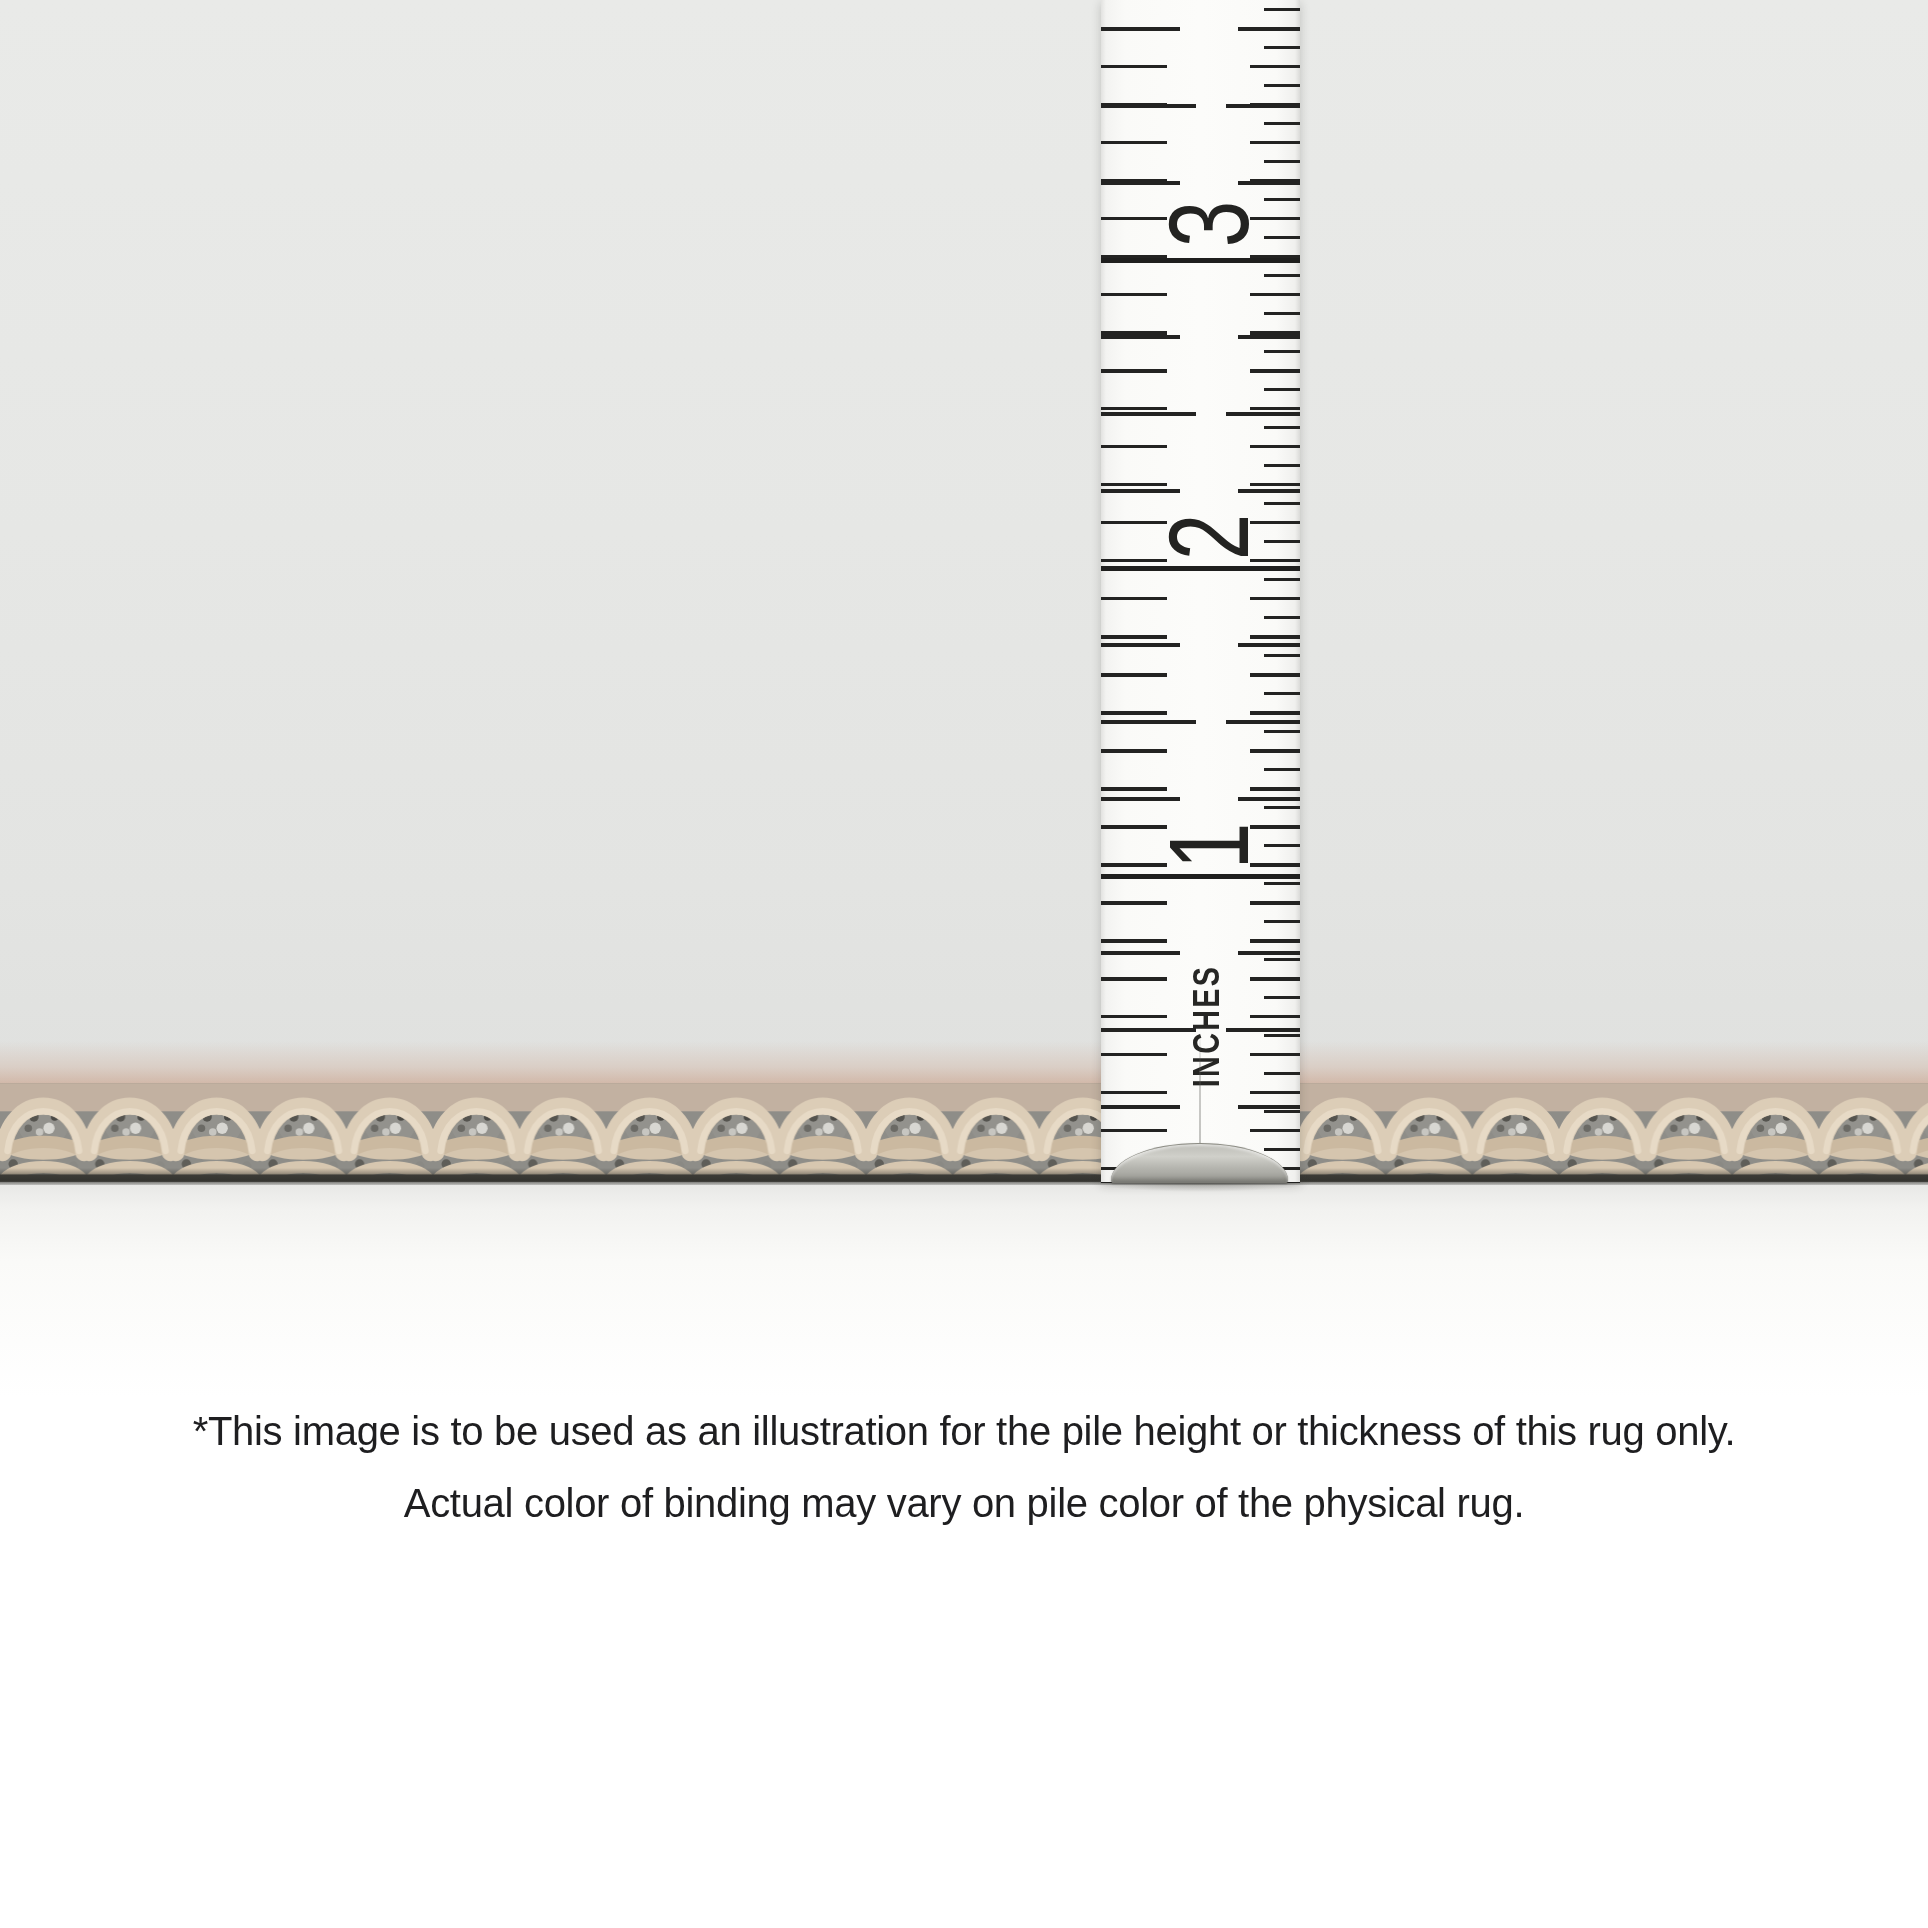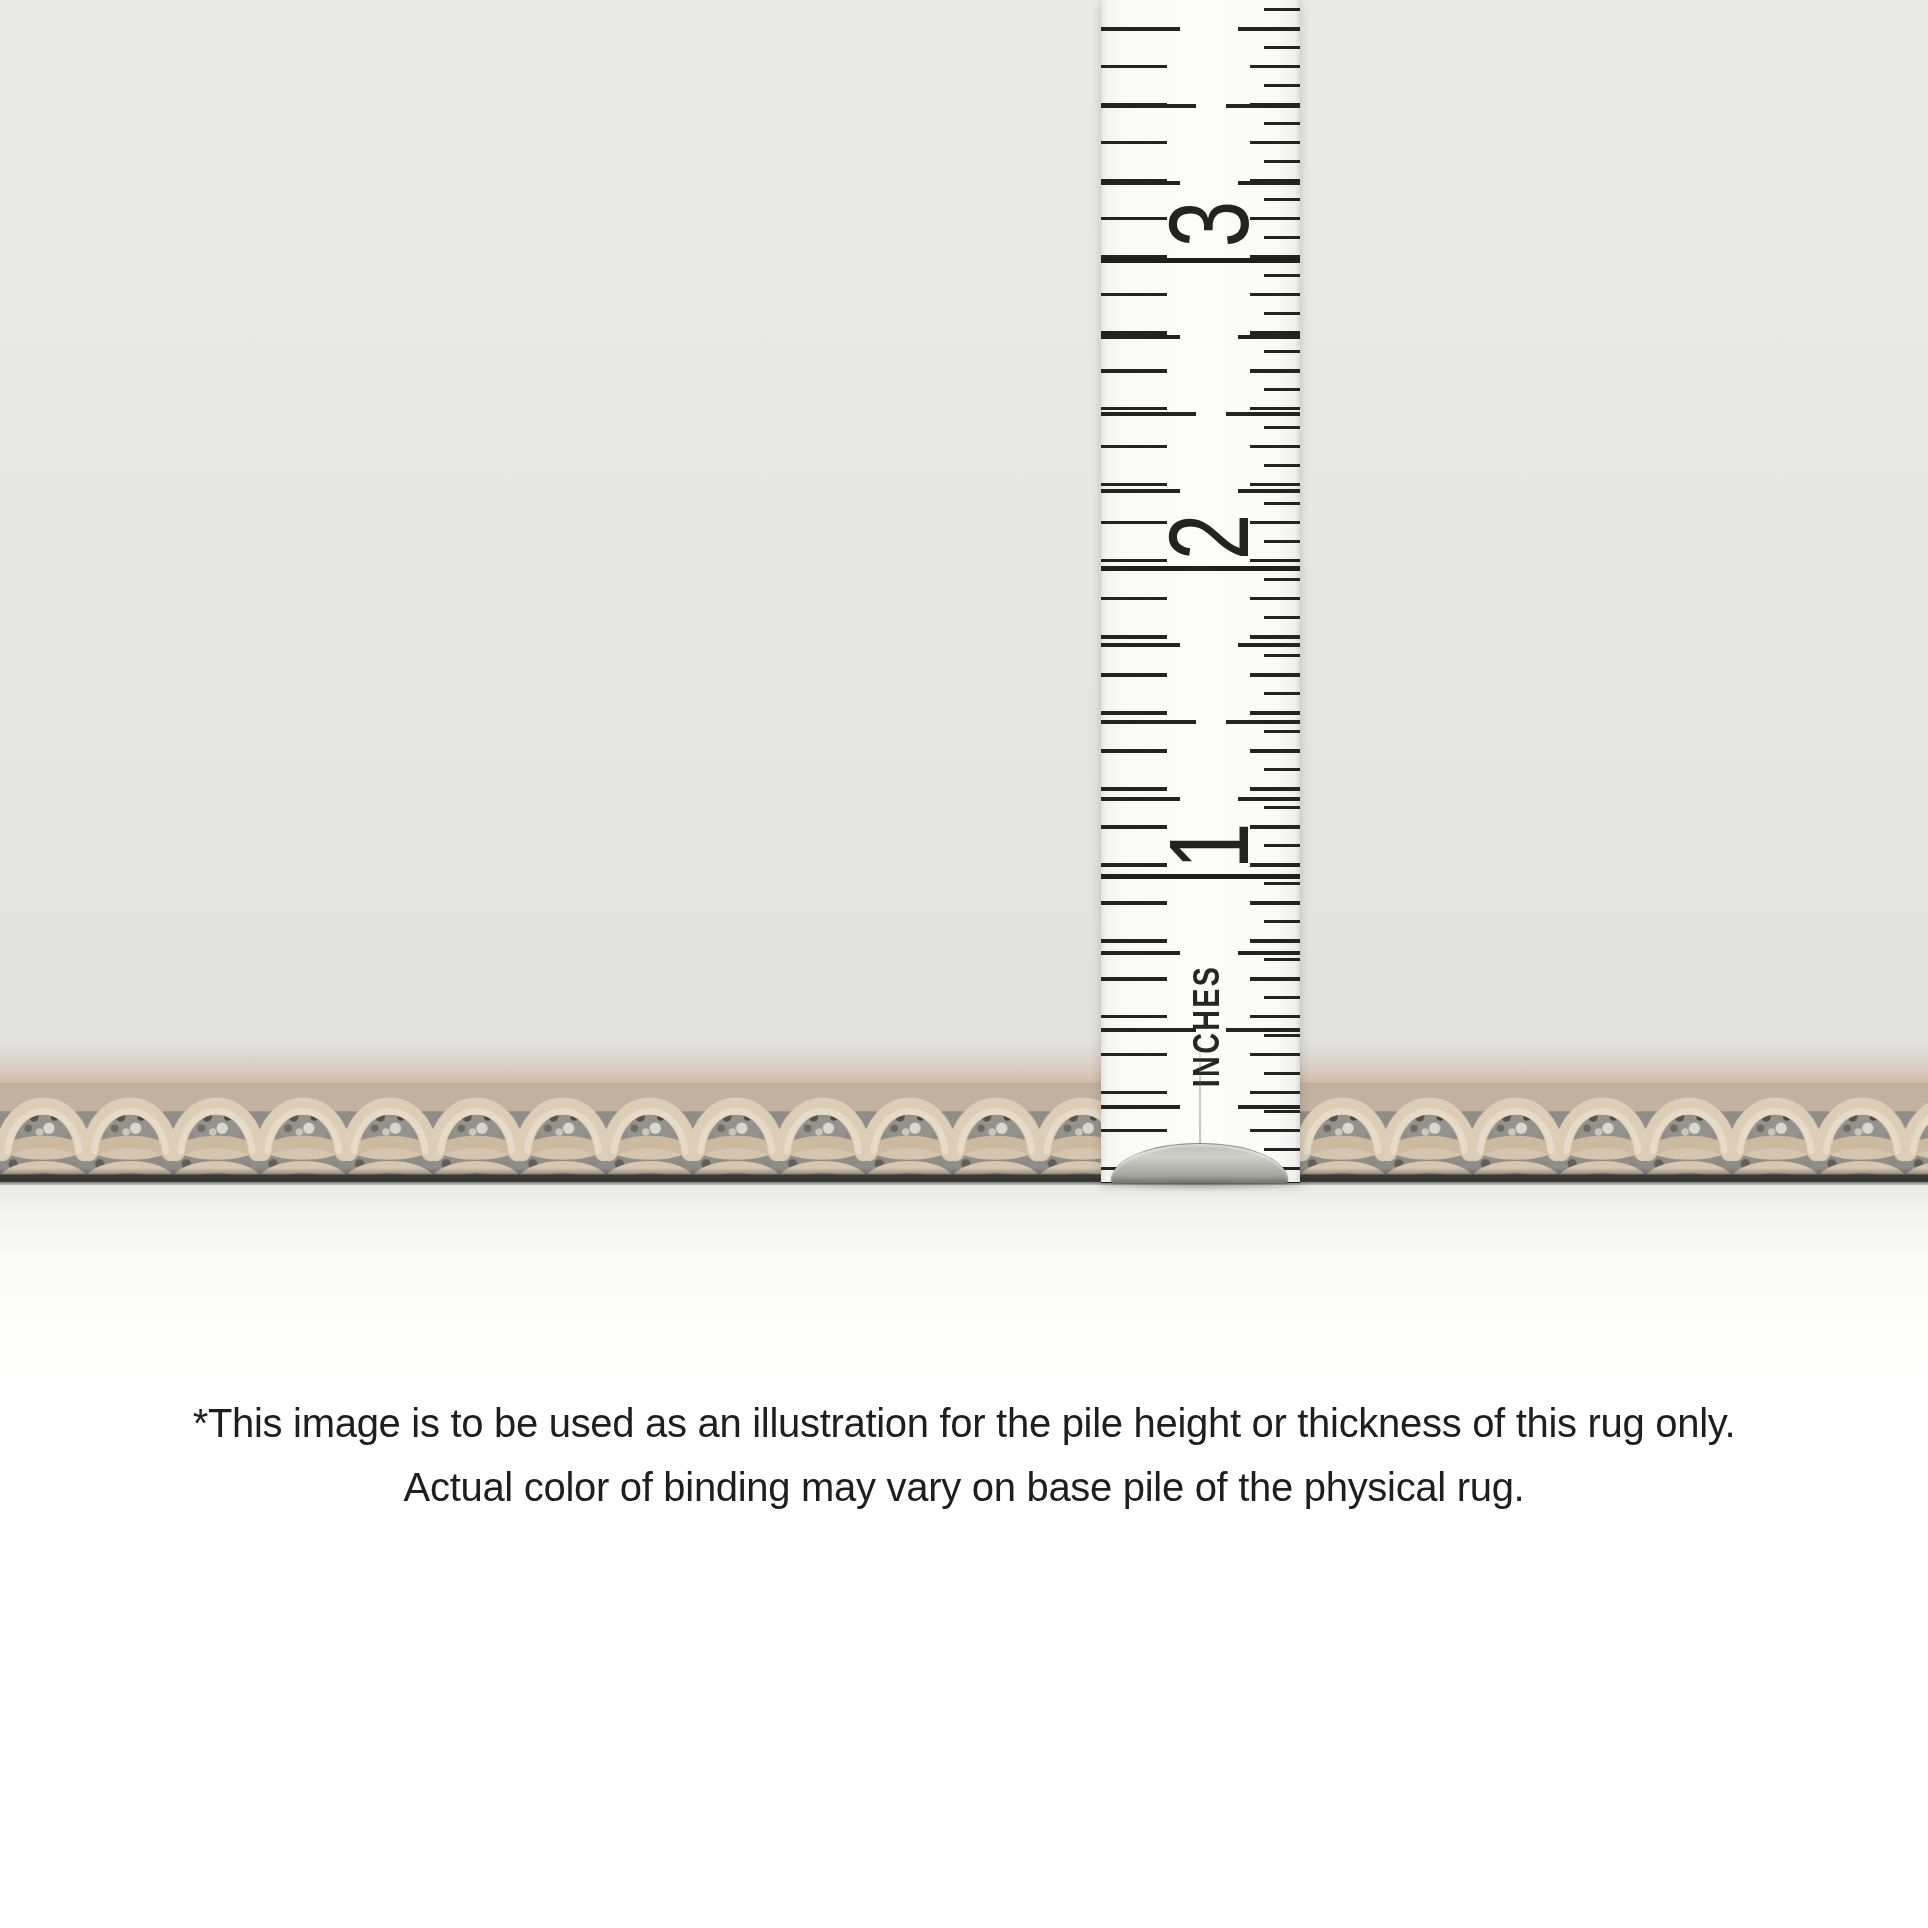--- a/index.html
+++ b/index.html
@@ -84,21 +84,21 @@
     box-shadow:inset 0 1.9px 2.8px rgba(255,255,255,0.55), inset 0 -3.8px 5.6px rgba(58,58,52,0.38), 0 0.9px 1.9px rgba(50,50,45,0.45);
     border-top:1.9px solid #8c8c84;
   }
 
   
   .disclaimer {
     position:absolute; left:0; top:1387px; width:1928px;
     text-align:center; color:#1e1e20;
     font-size:40px; line-height:56px; letter-spacing:-0.3px;
   }
-  .disclaimer p { margin:8px; }
+  .disclaimer p { margin:16px; }
 </style>
 </head>
 <body>
 
 <div class="screen">
 
   <div class="wall"></div>
   <div class="floor"></div>
 
   <div class="rug-pile-blur"></div>
@@ -144,17 +144,17 @@
     <div class="ruler-num num-2">2</div>
     <div class="ruler-num num-1">1</div>
     <div class="ruler-unit">INCHES</div>
 
     <div class="ruler-seam"></div>
     <div class="ruler-cap"></div>
   </div>
 
   <div class="disclaimer">
     <p>*This image is to be used as an illustration for the pile height or thickness of this rug only.</p>
-    <p>Actual color of binding may vary on base pile of the physical rug.</p>
+    <p>Actual color of binding may vary on pile color of the physical rug.</p>
   </div>
 
 </div>
 
 
 </body></html>

